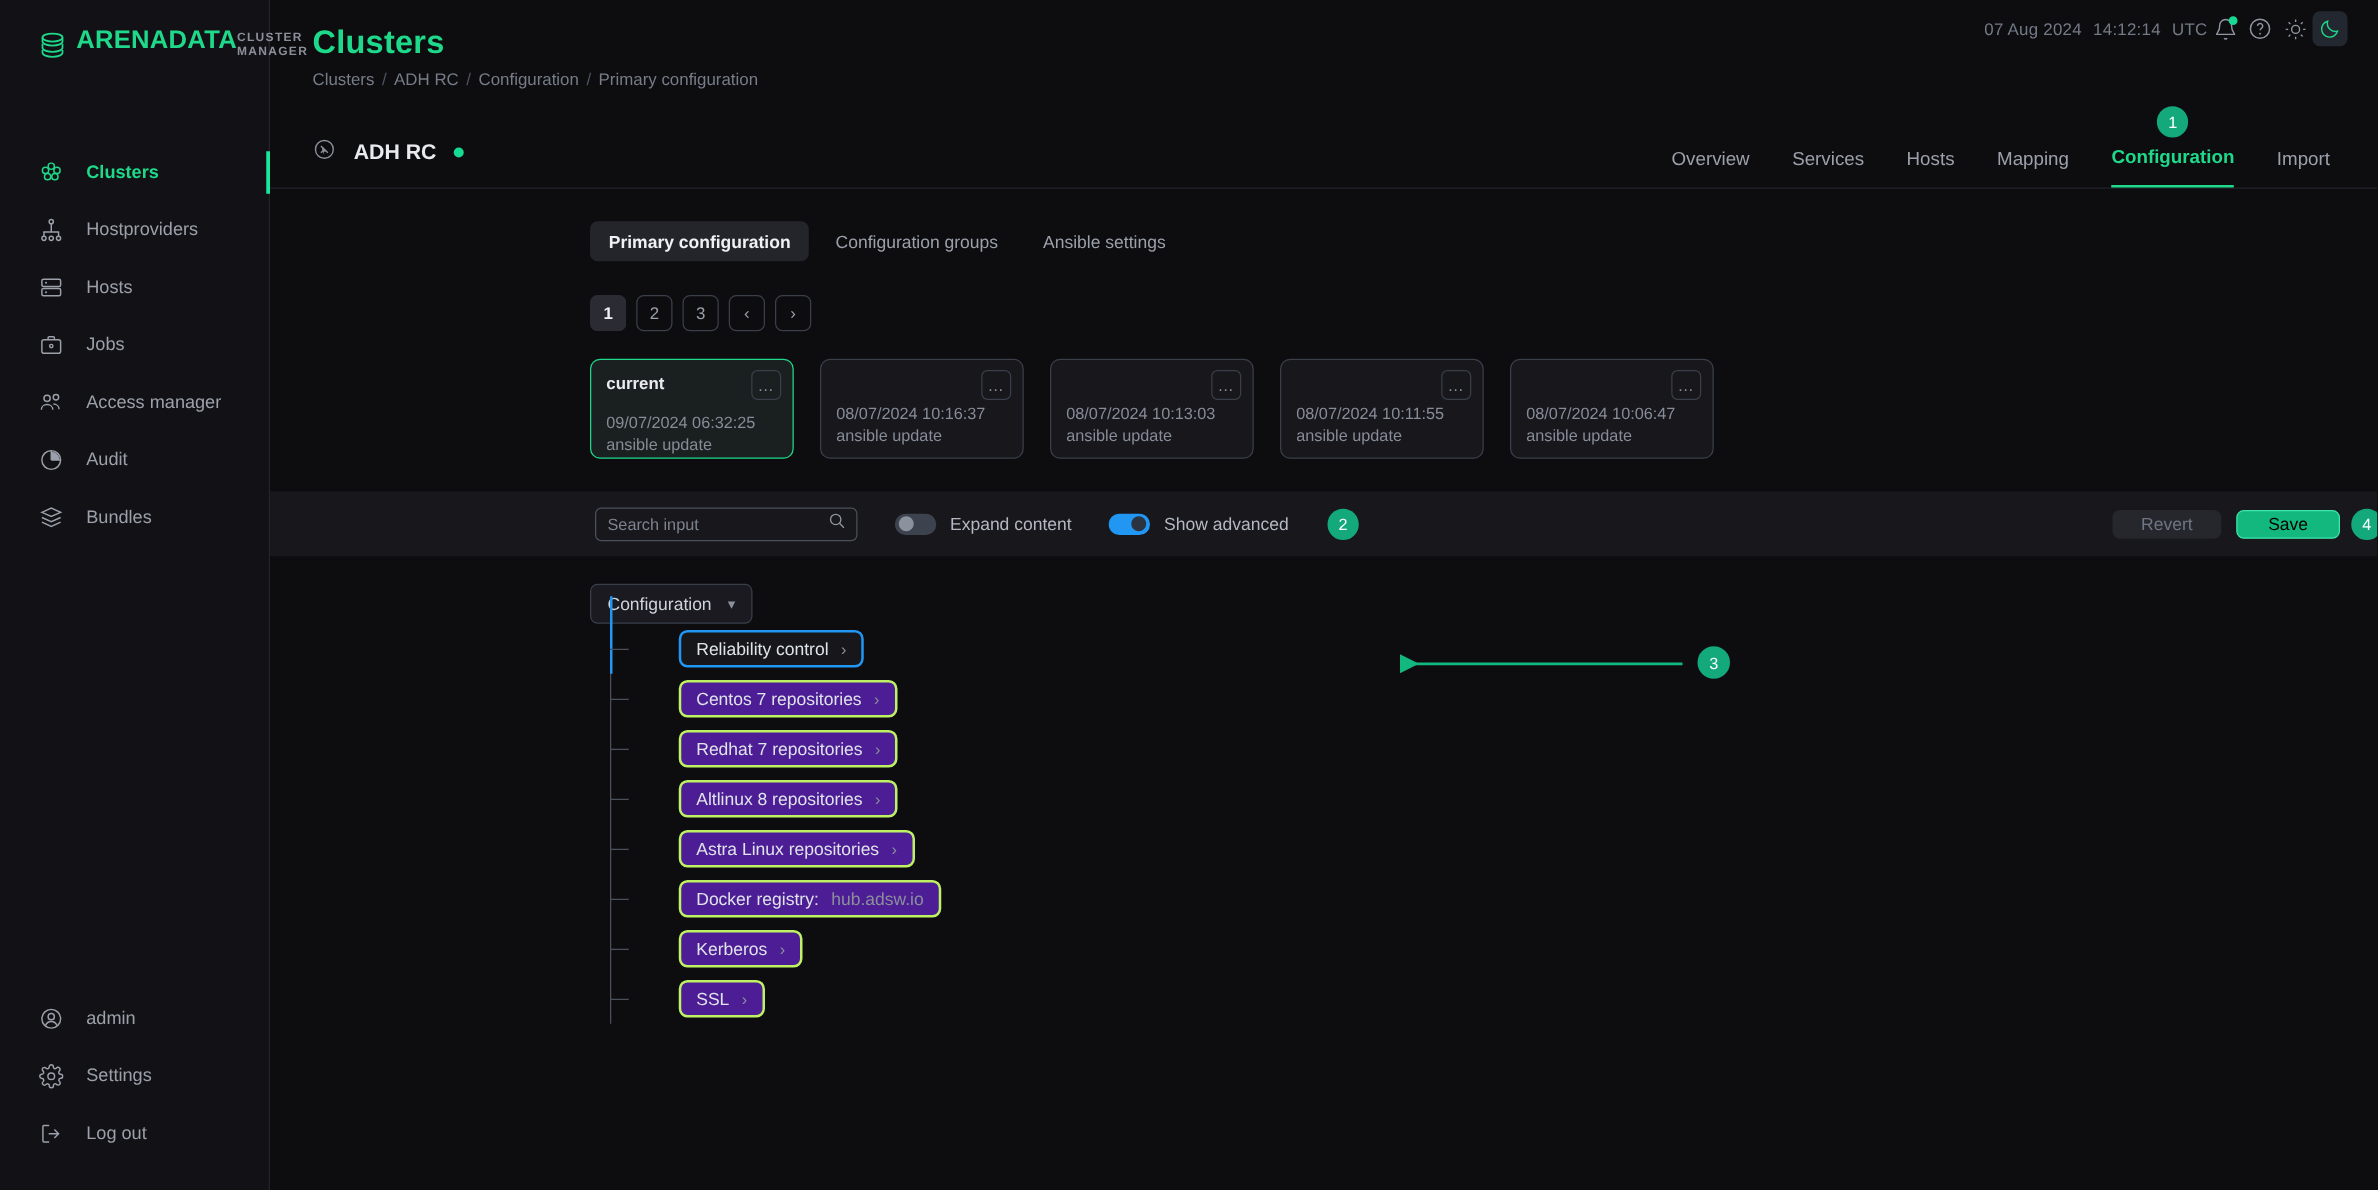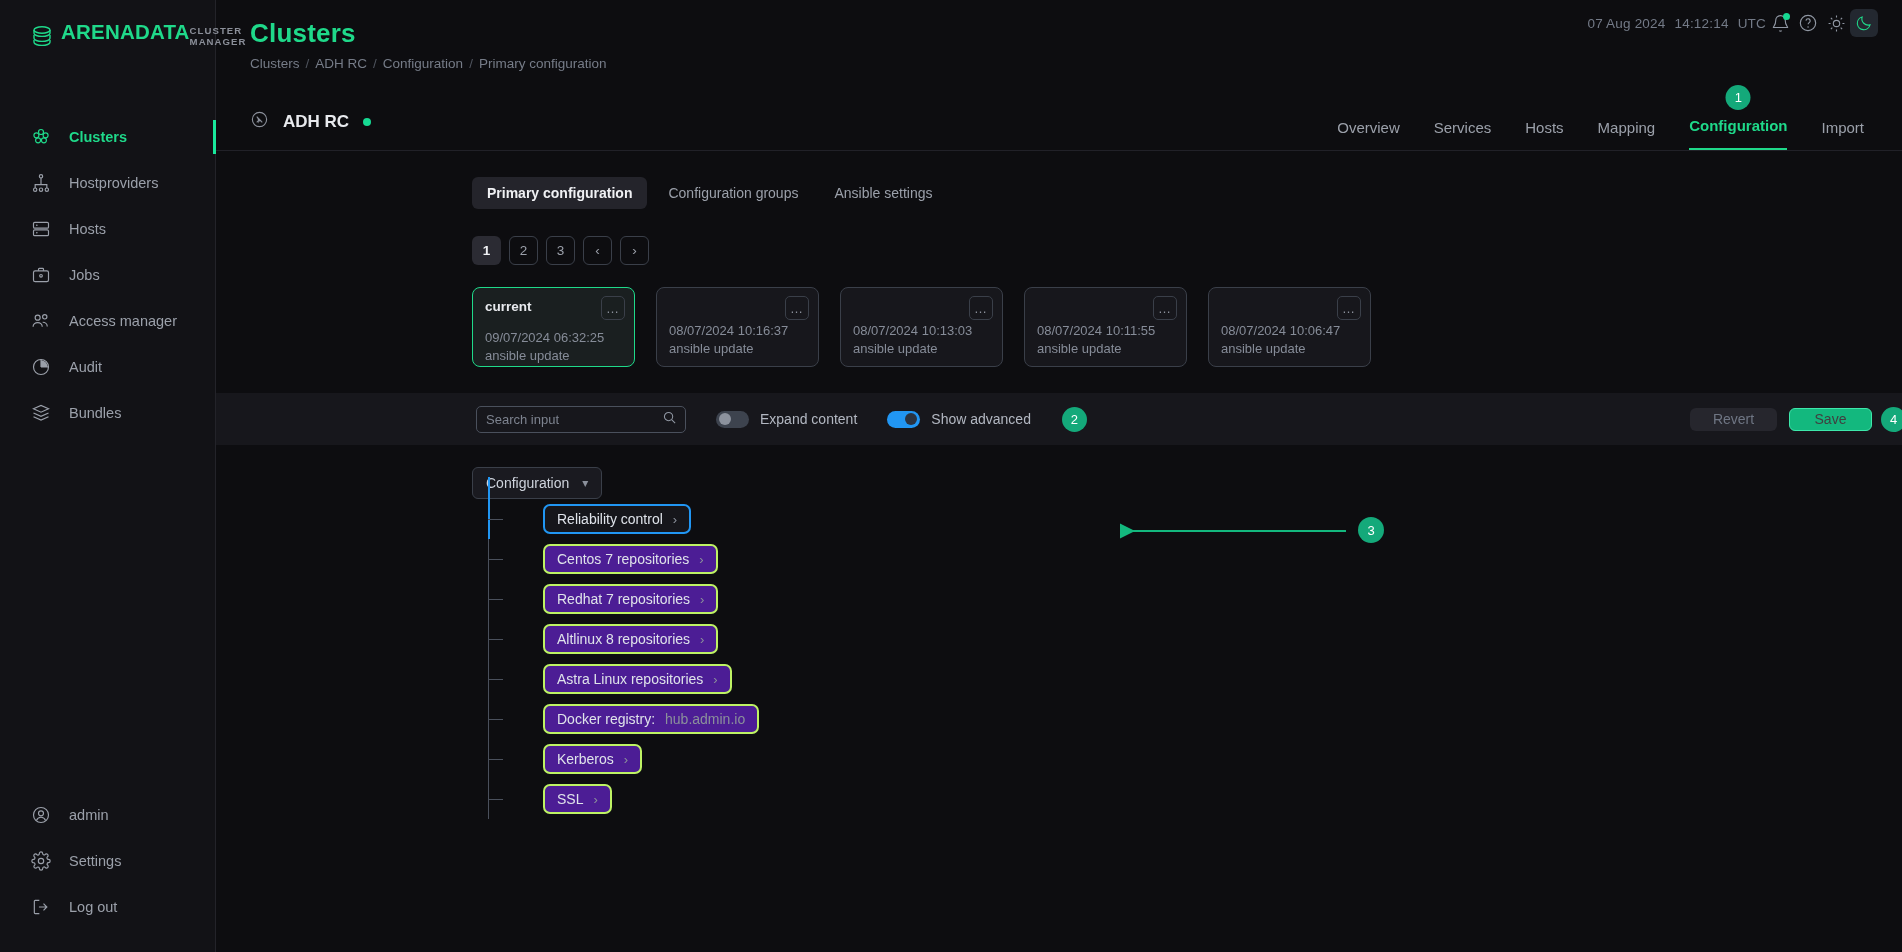--- a/index.html
+++ b/index.html
@@ -175,21 +175,21 @@
   .inline-badge { width: 25px; height: 25px; border-radius: 50%; background:#14a97a; color:#fff;
     display:flex; align-items:center; justify-content:center; font-size:13px; margin-left: 20px; }
 
   .toolbar-right { margin-left: auto; display: flex; align-items: center; gap: 12px; }
   .btn {
     height: 23px; border-radius: 6px; font-size: 14px;
     display: flex; align-items: center; justify-content: center;
     cursor: pointer; padding: 0 24px;
   }
   .btn.revert { background: #26262d; color: #6f7684; width: 87px; padding: 0; }
-  .btn.save { background: #13b87e; color: #404040; font-weight: 400; width: 83px; padding: 0;
+  .btn.save { background: #13b87e; color: #000000; font-weight: 400; width: 83px; padding: 0;
     border: 1px solid #3ee8ab; }
   .save-badge { width: 25px; height: 25px; border-radius: 50%; background:#14a97a; color:#fff;
     display:flex; align-items:center; justify-content:center; font-size:13px;
     position: absolute; right: -4px; }
 
   
   .tree-area { padding-left: 256px; margin-top: 22px; position: relative; }
   .cfg-select {
     display: inline-flex; align-items: center; gap: 13px;
     height: 32px; padding: 0 13px; border-radius: 6px;
@@ -565,21 +565,21 @@
         </div>
         <div class="tree-row">
           <span class="node">
             <span>Astra Linux repositories</span>
             <span class="chev">›</span>
           </span>
         </div>
         <div class="tree-row">
           <span class="node">
             <span class="key">Docker registry:</span>
-            <span class="val">hub.admin.io</span>
+            <span class="val">hub.adsw.io</span>
           </span>
         </div>
         <div class="tree-row">
           <span class="node">
             <span>Kerberos</span>
             <span class="chev">›</span>
           </span>
         </div>
         <div class="tree-row">
           <span class="node">

